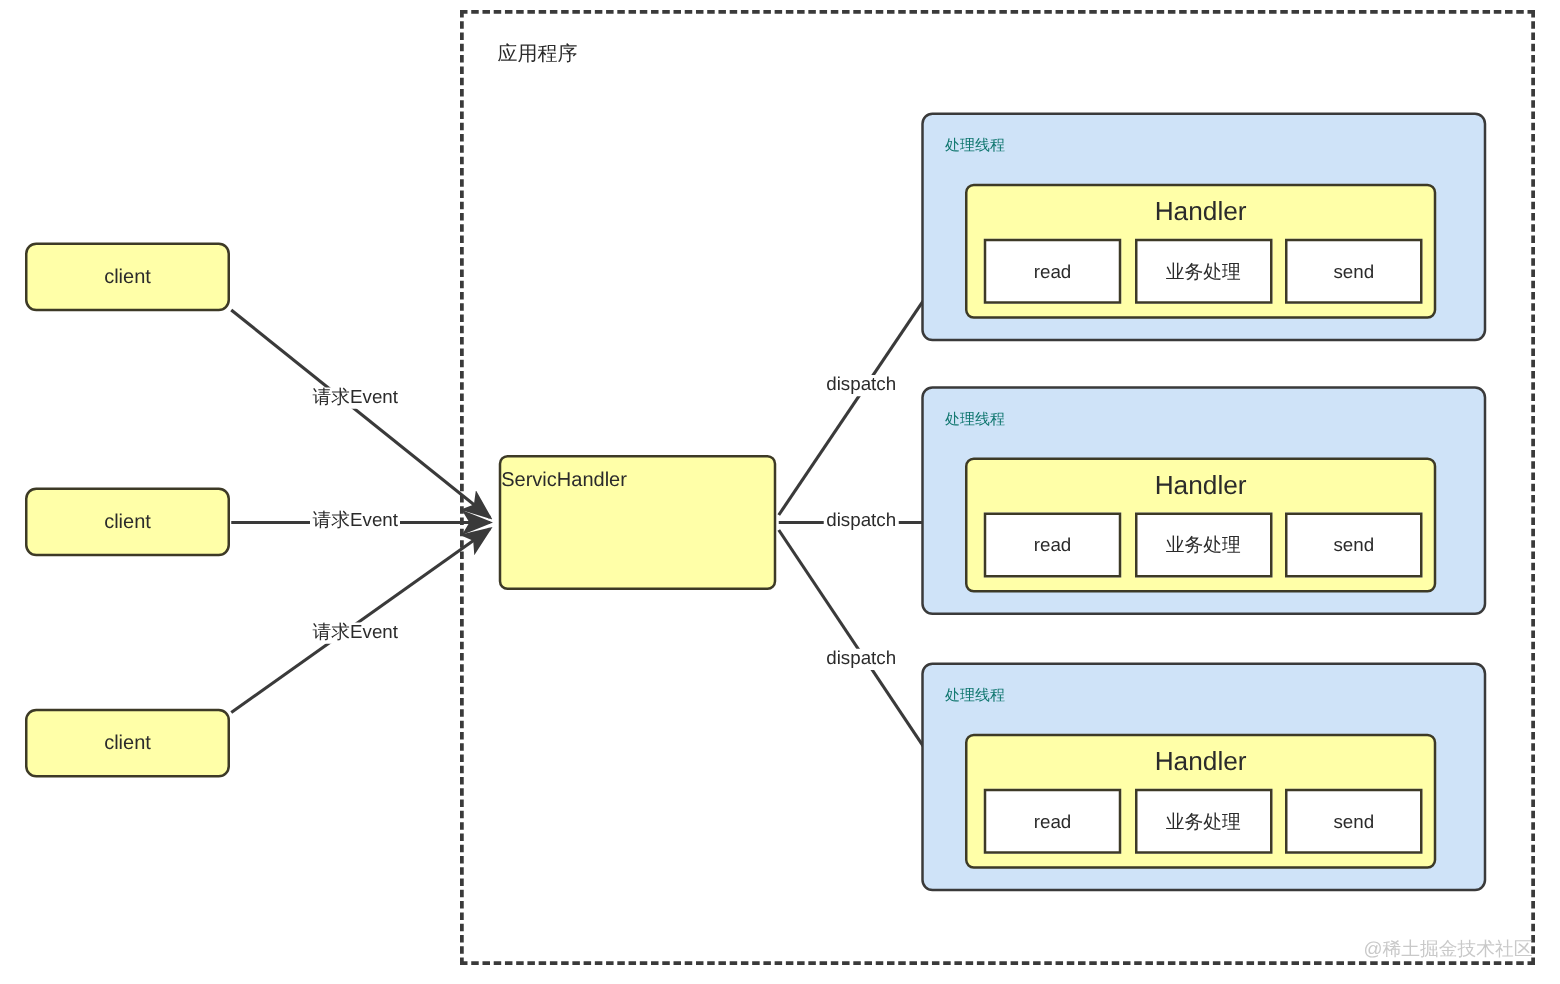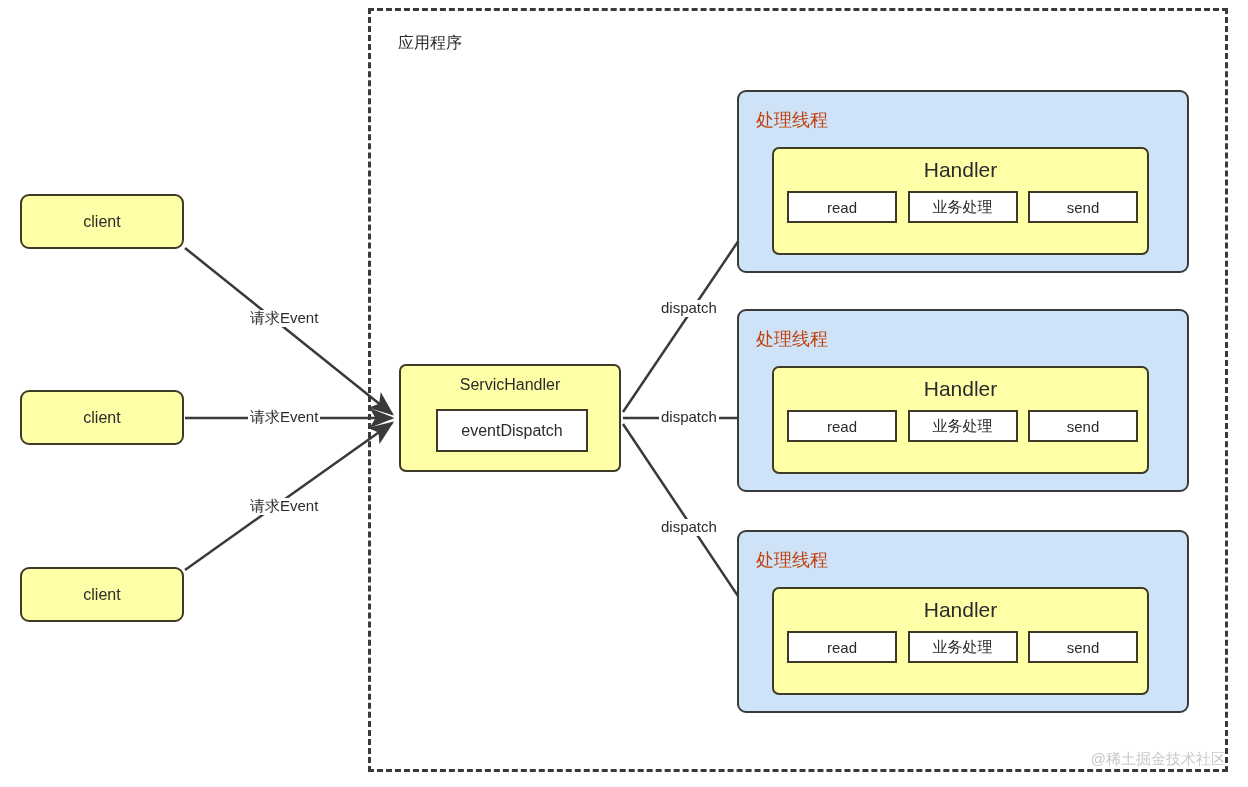--- a/index.html
+++ b/index.html
@@ -72,21 +72,20 @@
     background: #ffffa8;
     border: 2.5px solid #3d3a26;
     border-radius: 7px;
     box-sizing: border-box;
   }
   .svc-title {
     position: absolute;
     left: 0;
     right: 0;
     top: 10px;
-    text-align: center;
     font-size: 16px;
     color: #2b2b2b;
   }
   .svc-inner {
     position: absolute;
     left: 35px;
     top: 43px;
     width: 152px;
     height: 43px;
     background: #ffffff;
@@ -107,22 +106,22 @@
     height: 183px;
     background: #cfe3f8;
     border: 2.5px solid #3a3a3a;
     border-radius: 9px;
     box-sizing: border-box;
   }
   .thread-label {
     position: absolute;
     left: 17px;
     top: 16px;
-    font-size: 18px;
-    color: #c2410c;
+    font-size: 12px;
+    color: #0f766e;
     white-space: nowrap;
   }
   .handler-box {
     position: absolute;
     left: 33px;
     top: 55px;
     width: 377px;
     height: 108px;
     background: #ffffa8;
     border: 2.5px solid #3d3a26;
@@ -141,21 +140,21 @@
   .handler-cells {
     position: absolute;
     left: 13px;
     top: 42px;
     width: 351px;
     display: flex;
     justify-content: space-between;
   }
   .cell {
     width: 110px;
-    height: 32px;
+    height: 52px;
     background: #ffffff;
     border: 2.5px solid #3d3a26;
     box-sizing: border-box;
     display: flex;
     align-items: center;
     justify-content: center;
     font-size: 15px;
     color: #2b2b2b;
   }
 
@@ -218,23 +217,20 @@
   <div class="client-box" style="left:20px; top:567px;">
     <span>client</span>
   </div>
 
   <div class="edge-label" style="left:248px; top:310px;">请求Event</div>
   <div class="edge-label" style="left:248px; top:409px;">请求Event</div>
   <div class="edge-label" style="left:248px; top:498px;">请求Event</div>
 
   <div class="svc-box">
     <div class="svc-title">ServicHandler</div>
-    <div class="svc-inner">
-      <span>eventDispatch</span>
-    </div>
   </div>
 
   <div class="edge-label" style="left:659px; top:300px;">dispatch</div>
   <div class="edge-label" style="left:659px; top:409px;">dispatch</div>
   <div class="edge-label" style="left:659px; top:519px;">dispatch</div>
 
   <div class="thread-box" style="top:90px;">
     <div class="thread-label">处理线程</div>
     <div class="handler-box">
       <div class="handler-title">Handler</div>

